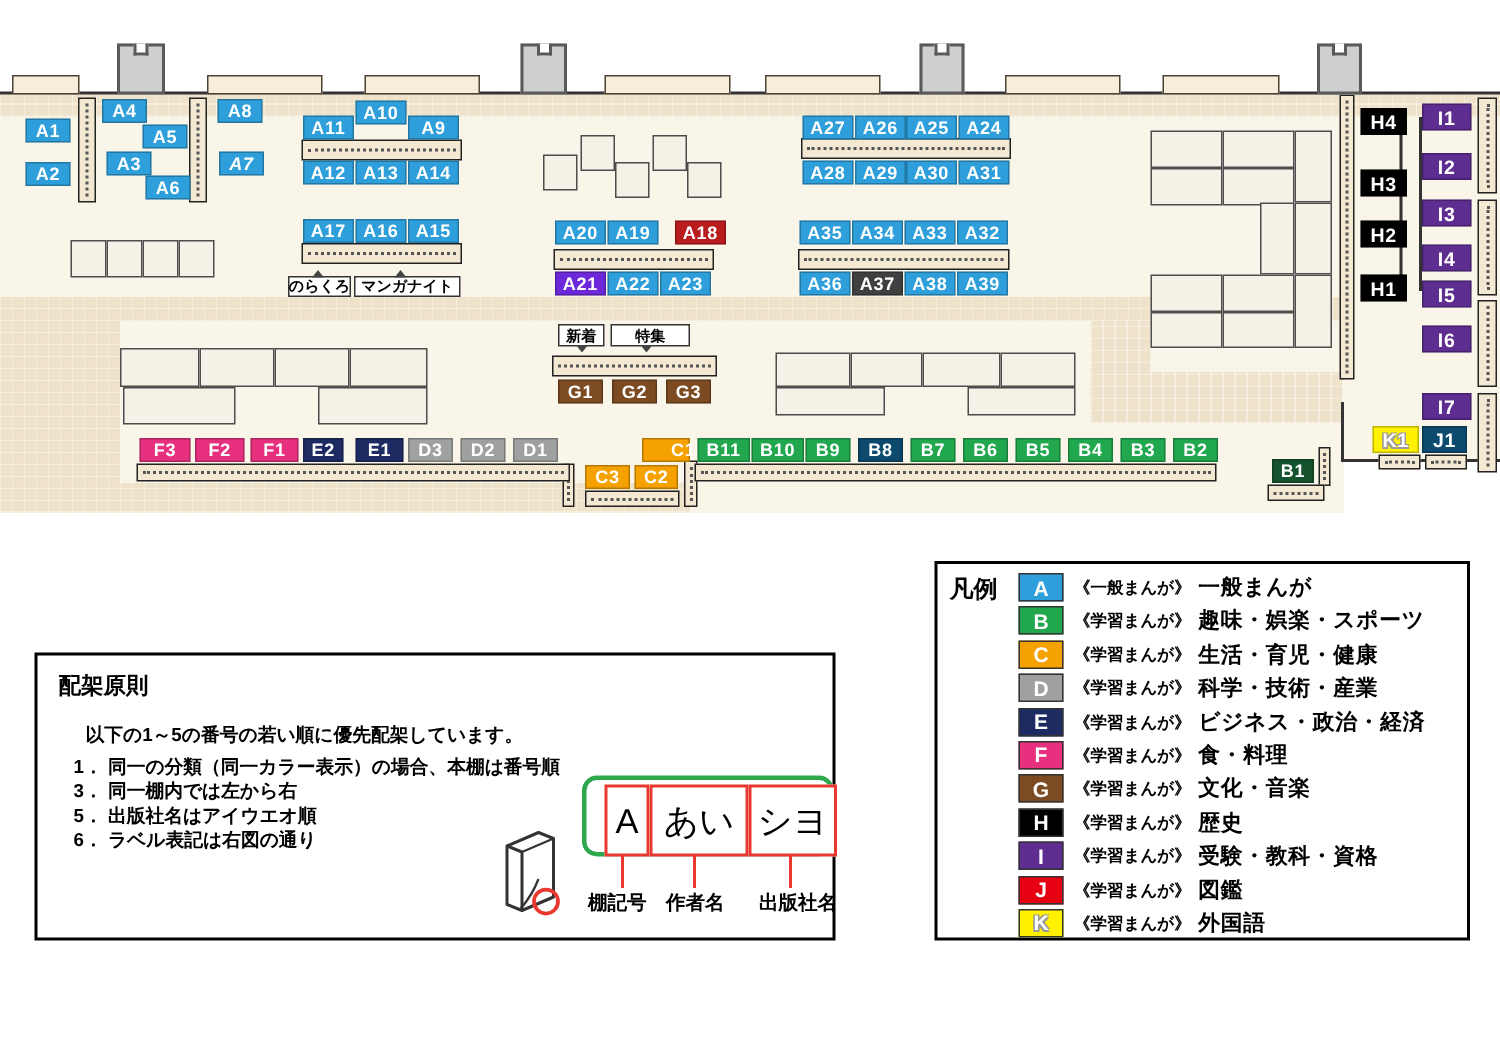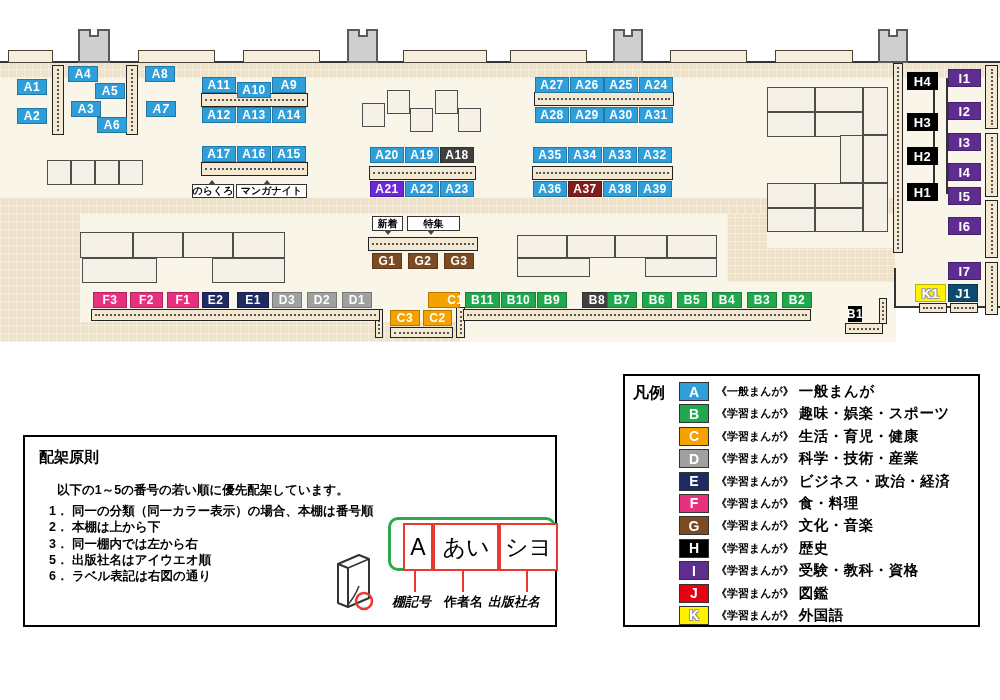--- a/index.html
+++ b/index.html
@@ -156,75 +156,75 @@
   <div id="map-labels">
       <div class="tag" style="left: 17px; top: 79px; width: 30px; background: rgb(46, 159, 218);">A1</div>
       <div class="tag" style="left: 17px; top: 108px; width: 30px; background: rgb(46, 159, 218);">A2</div>
       <div class="tag" style="left: 68px; top: 66px; width: 30px; background: rgb(46, 159, 218);">A4</div>
       <div class="tag" style="left: 95px; top: 83px; width: 30px; background: rgb(46, 159, 218);">A5</div>
       <div class="tag" style="left: 71px; top: 101px; width: 30px; background: rgb(46, 159, 218);">A3</div>
       <div class="tag" style="left: 97px; top: 117px; width: 30px; background: rgb(46, 159, 218);">A6</div>
       <div class="tag" style="left: 145px; top: 66px; width: 30px; background: rgb(46, 159, 218);">A8</div>
       <div class="tag" style="left: 146px; top: 101px; width: 30px; background: rgb(46, 159, 218); font-style: italic;">A7</div>
       <div class="tag" style="left: 202px; top: 77px; width: 34px; background: rgb(46, 159, 218);">A11</div>
-      <div class="tag" style="left: 237px; top: 82px; width: 34px; background: rgb(46, 159, 218);">A10</div>
+      <div class="tag" style="left: 237px; top: 67px; width: 34px; background: rgb(46, 159, 218);">A10</div>
       <div class="tag" style="left: 272px; top: 77px; width: 34px; background: rgb(46, 159, 218);">A9</div>
       <div class="tag" style="left: 202px; top: 107px; width: 34px; background: rgb(46, 159, 218);">A12</div>
       <div class="tag" style="left: 237px; top: 107px; width: 34px; background: rgb(46, 159, 218);">A13</div>
       <div class="tag" style="left: 272px; top: 107px; width: 34px; background: rgb(46, 159, 218);">A14</div>
       <div class="tag" style="left: 202px; top: 146px; width: 34px; background: rgb(46, 159, 218);">A17</div>
       <div class="tag" style="left: 237px; top: 146px; width: 34px; background: rgb(46, 159, 218);">A16</div>
       <div class="tag" style="left: 272px; top: 146px; width: 34px; background: rgb(46, 159, 218);">A15</div>
       <div class="tag" style="left: 370px; top: 147px; width: 34px; background: rgb(46, 159, 218);">A20</div>
       <div class="tag" style="left: 405px; top: 147px; width: 34px; background: rgb(46, 159, 218);">A19</div>
-      <div class="tag" style="left: 440px; top: 147px; width: 34px; background: #404040;">A18</div>
+      <div class="tag" style="left: 450px; top: 147px; width: 34px; background: #b91c1c;">A18</div>
       <div class="tag" style="left: 370px; top: 181px; width: 34px; background: #6d28d9;">A21</div>
       <div class="tag" style="left: 405px; top: 181px; width: 34px; background: rgb(46, 159, 218);">A22</div>
       <div class="tag" style="left: 440px; top: 181px; width: 34px; background: rgb(46, 159, 218);">A23</div>
       <div class="tag" style="left: 535px; top: 77px; width: 34px; background: rgb(46, 159, 218);">A27</div>
       <div class="tag" style="left: 570px; top: 77px; width: 34px; background: rgb(46, 159, 218);">A26</div>
       <div class="tag" style="left: 604px; top: 77px; width: 34px; background: rgb(46, 159, 218);">A25</div>
       <div class="tag" style="left: 639px; top: 77px; width: 34px; background: rgb(46, 159, 218);">A24</div>
       <div class="tag" style="left: 535px; top: 107px; width: 34px; background: rgb(46, 159, 218);">A28</div>
       <div class="tag" style="left: 570px; top: 107px; width: 34px; background: rgb(46, 159, 218);">A29</div>
       <div class="tag" style="left: 604px; top: 107px; width: 34px; background: rgb(46, 159, 218);">A30</div>
       <div class="tag" style="left: 639px; top: 107px; width: 34px; background: rgb(46, 159, 218);">A31</div>
       <div class="tag" style="left: 533px; top: 147px; width: 34px; background: rgb(46, 159, 218);">A35</div>
       <div class="tag" style="left: 568px; top: 147px; width: 34px; background: rgb(46, 159, 218);">A34</div>
       <div class="tag" style="left: 603px; top: 147px; width: 34px; background: rgb(46, 159, 218);">A33</div>
       <div class="tag" style="left: 638px; top: 147px; width: 34px; background: rgb(46, 159, 218);">A32</div>
       <div class="tag" style="left: 533px; top: 181px; width: 34px; background: rgb(46, 159, 218);">A36</div>
-      <div class="tag" style="left: 568px; top: 181px; width: 34px; background: #7f1d1d;">A37</div>
+      <div class="tag" style="left: 568px; top: 181px; width: 34px; background: #404040;">A37</div>
       <div class="tag" style="left: 603px; top: 181px; width: 34px; background: rgb(46, 159, 218);">A38</div>
       <div class="tag" style="left: 638px; top: 181px; width: 34px; background: rgb(46, 159, 218);">A39</div>
       <div class="tag" style="left: 372px; top: 253px; width: 30px; background: rgb(124, 75, 33);">G1</div>
       <div class="tag" style="left: 408px; top: 253px; width: 30px; background: rgb(124, 75, 33); text-align: center;">G2</div>
       <div class="tag" style="left: 444px; top: 253px; width: 30px; background: rgb(124, 75, 33);">G3</div>
       <div class="tag" style="left: 93px; top: 292px; width: 34px; background: rgb(231, 49, 127);">F3</div>
       <div class="tag" style="left: 130px; top: 292px; width: 33px; background: rgb(231, 49, 127);">F2</div>
       <div class="tag" style="left: 167px; top: 292px; width: 32px; background: rgb(231, 49, 127);">F1</div>
       <div class="tag" style="left: 202px; top: 292px; width: 27px; background: rgb(30, 43, 99);">E2</div>
       <div class="tag" style="left: 237px; top: 292px; width: 32px; background: rgb(30, 43, 99);">E1</div>
       <div class="tag" style="left: 272px; top: 292px; width: 30px; background: rgb(159, 160, 160);">D3</div>
       <div class="tag" style="left: 307px; top: 292px; width: 30px; background: rgb(159, 160, 160);">D2</div>
       <div class="tag" style="left: 342px; top: 292px; width: 30px; background: rgb(159, 160, 160);">D1</div>
       <div class="tag" style="left: 428px; top: 292px; width: 32px; background: rgb(245, 161, 0); padding-left: 23px;">C1</div>
       <div class="tag" style="left: 390px; top: 310px; width: 30px; background: rgb(245, 161, 0);">C3</div>
       <div class="tag" style="left: 423px; top: 310px; width: 29px; background: rgb(245, 161, 0);">C2</div>
       <div class="tag" style="left: 465px; top: 292px; width: 35px; background: rgb(33, 168, 78);">B11</div>
       <div class="tag" style="left: 501px; top: 292px; width: 35px; background: rgb(33, 168, 78);">B10</div>
       <div class="tag" style="left: 537px; top: 292px; width: 30px; background: rgb(33, 168, 78);">B9</div>
-      <div class="tag" style="left: 572px; top: 292px; width: 30px; background: #404040; margin-left: 10px;">B8</div>
+      <div class="tag" style="left: 572px; top: 292px; width: 30px; background: #0c4a6e;">B8</div>
       <div class="tag" style="left: 607px; top: 292px; width: 30px; background: rgb(33, 168, 78);">B7</div>
       <div class="tag" style="left: 642px; top: 292px; width: 30px; background: rgb(33, 168, 78);">B6</div>
       <div class="tag" style="left: 677px; top: 292px; width: 30px; background: rgb(33, 168, 78);">B5</div>
       <div class="tag" style="left: 712px; top: 292px; width: 30px; background: rgb(33, 168, 78);">B4</div>
       <div class="tag" style="left: 747px; top: 292px; width: 30px; background: rgb(33, 168, 78);">B3</div>
       <div class="tag" style="left: 782px; top: 292px; width: 30px; background: rgb(33, 168, 78);">B2</div>
-      <div class="tag" style="left: 848px; top: 306px; width: 14px; background: #000000;">B1</div>
+      <div class="tag" style="left: 848px; top: 306px; width: 28px; background: #14532d;">B1</div>
       <div class="tag tall" style="left: 907px; top: 72px; width: 31px; background: rgb(0, 0, 0);">H4</div>
       <div class="tag tall" style="left: 907px; top: 113px; width: 31px; background: rgb(0, 0, 0);">H3</div>
       <div class="tag tall" style="left: 907px; top: 147px; width: 31px; background: rgb(0, 0, 0);">H2</div>
       <div class="tag tall" style="left: 907px; top: 183px; width: 31px; background: rgb(0, 0, 0);">H1</div>
       <div class="tag tall" style="left: 948px; top: 69px; width: 33px; background: rgb(93, 45, 144);">I1</div>
       <div class="tag tall" style="left: 948px; top: 102px; width: 33px; background: rgb(93, 45, 144);">I2</div>
       <div class="tag tall" style="left: 948px; top: 133px; width: 33px; background: rgb(93, 45, 144);">I3</div>
       <div class="tag tall" style="left: 948px; top: 163px; width: 33px; background: rgb(93, 45, 144);">I4</div>
       <div class="tag tall" style="left: 948px; top: 187px; width: 33px; background: rgb(93, 45, 144);">I5</div>
       <div class="tag tall" style="left: 948px; top: 217px; width: 33px; background: rgb(93, 45, 144);">I6</div>
@@ -296,37 +296,36 @@
           <span class="leg-label">外国語</span>
         </div>
       </div>
   </div>
 
   <div class="abs" id="principles-box">
     <div id="principles-title">配架原則</div>
     <div id="principles-intro">以下の1～5の番号の若い順に優先配架しています。</div>
     <div id="principles-lines">
         <div class="pline">1． 同一の分類（同一カラー表示）の場合、本棚は番号順</div>
-        <div class="pline">2． 本棚は上から下</div>
         <div class="pline">3． 同一棚内では左から右</div>
         <div class="pline">5． 出版社名はアイウエオ順</div>
         <div class="pline">6． ラベル表記は右図の通り</div>
       </div>
   </div>
 
   <div class="abs" id="diagram-green"></div>
   <div class="dg-code" style="left:403px;top:523px;width:26px;height:44px;">A</div>
   <div class="dg-code" style="left:433px;top:523px;width:62px;height:44px;">あい</div>
   <div class="dg-code" style="left:499px;top:523px;width:55px;height:44px;">シヨ</div>
   <div class="dg-line" style="left:414px;top:570px;"></div>
   <div class="dg-line" style="left:462px;top:570px;"></div>
   <div class="dg-line" style="left:526px;top:570px;"></div>
-  <div class="dg-label" style="left:392px;top:593px;font-style:italic;">棚記号</div>
+  <div class="dg-label" style="left:392px;top:593px;">棚記号</div>
   <div class="dg-label" style="left:444px;top:593px;">作者名</div>
-  <div class="dg-label" style="left:488px;top:593px;font-style:italic;">出版社名</div>
+  <div class="dg-label" style="left:506px;top:593px;">出版社名</div>
   <svg class="abs" style="left:326px;top:548px;" width="52" height="64" viewBox="0 0 52 64">
     <path d="M12 16 L33 7 L43 11 L43 50 L22 59 L12 55 Z" fill="#fff" stroke="#333" stroke-width="2" stroke-linejoin="round"></path>
     <path d="M12 16 L22 20 L22 59" fill="none" stroke="#333" stroke-width="2" stroke-linejoin="round"></path>
     <path d="M22 20 L43 11" fill="none" stroke="#333" stroke-width="1.5"></path>
     <path d="M33 38 C30 46 26 52 21 58" fill="none" stroke="#333" stroke-width="1.5"></path>
     <circle cx="38" cy="53" r="8" fill="none" stroke="#E8382F" stroke-width="2.5"></circle>
   </svg>
 </div>
 
 </body></html>

